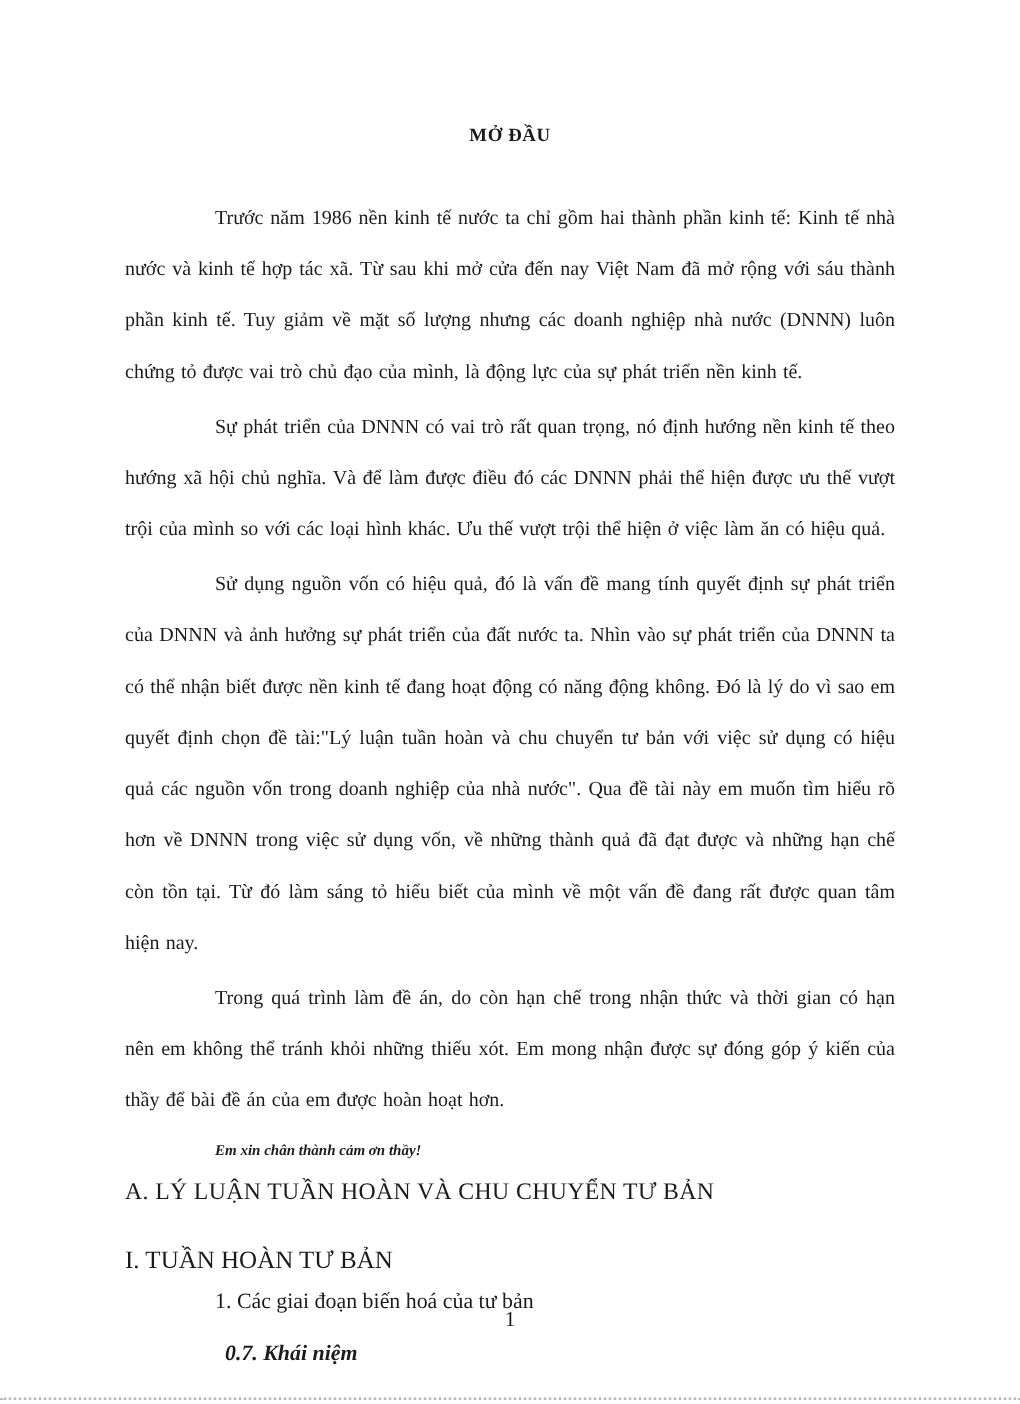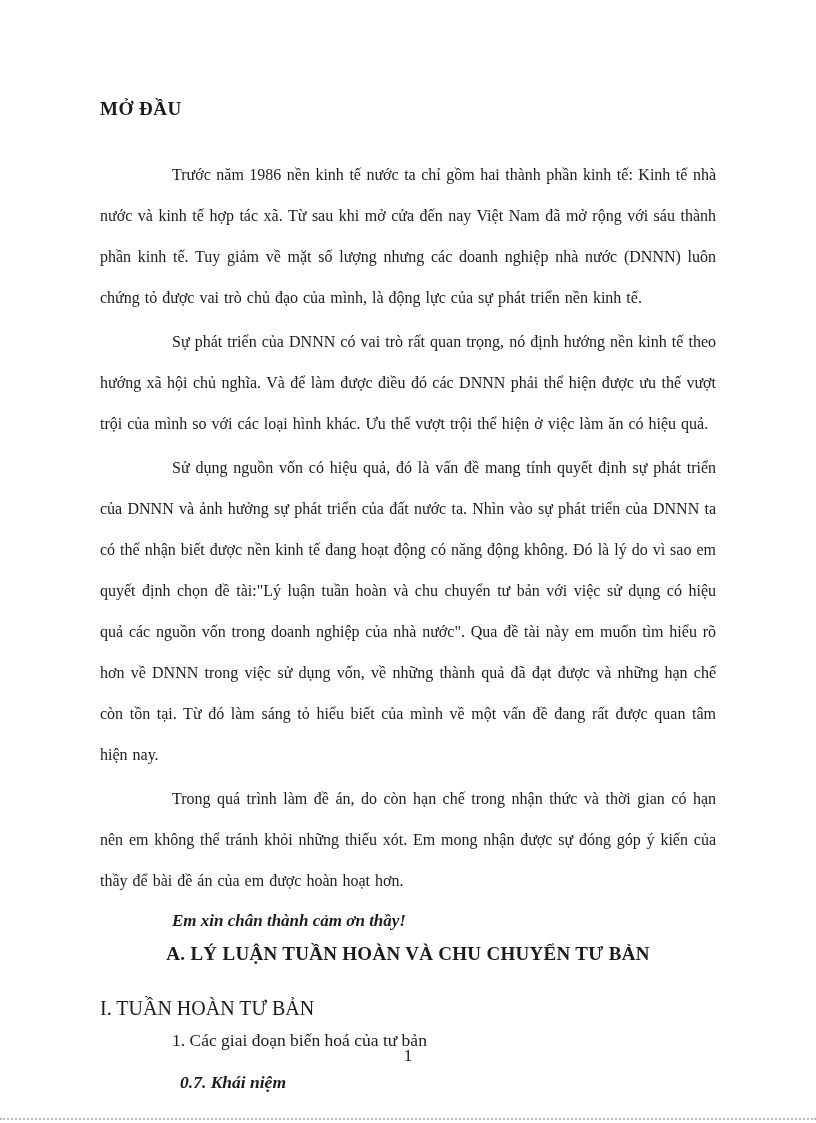--- a/index.html
+++ b/index.html
@@ -12,44 +12,44 @@
     font-family: "Liberation Serif", "DejaVu Serif", serif;
     color: #1b1b1b;
   }
   .page {
     position: absolute;
     inset: 0;
     padding: 92px 100px 0 100px;
     box-sizing: border-box;
   }
   .doc-title {
+    text-align: center;
     font-weight: bold;
-    font-size: 19px;
+    font-size: 15px;
     line-height: 34px;
     letter-spacing: 0.5px;
     margin: 0 0 28px 0;
   }
   .para {
     font-size: 16px;
     line-height: 41px;
     text-align: justify;
     text-indent: 72px;
     margin: 0 0 3px 0;
     word-spacing: 1px;
   }
   .thanks {
-    font-size: 17px;
+    font-size: 12px;
     line-height: 33px;
     font-weight: bold;
     font-style: italic;
     margin: 0 0 0 72px;
   }
   .heading-a {
-    text-align: center;
-    font-weight: bold;
+    font-weight: normal;
     font-size: 19px;
     line-height: 33px;
     margin: 0;
     letter-spacing: 0.3px;
   }
   .heading-i {
     font-size: 20px;
     line-height: 28px;
     margin: 24px 0 2px 0;
   }

